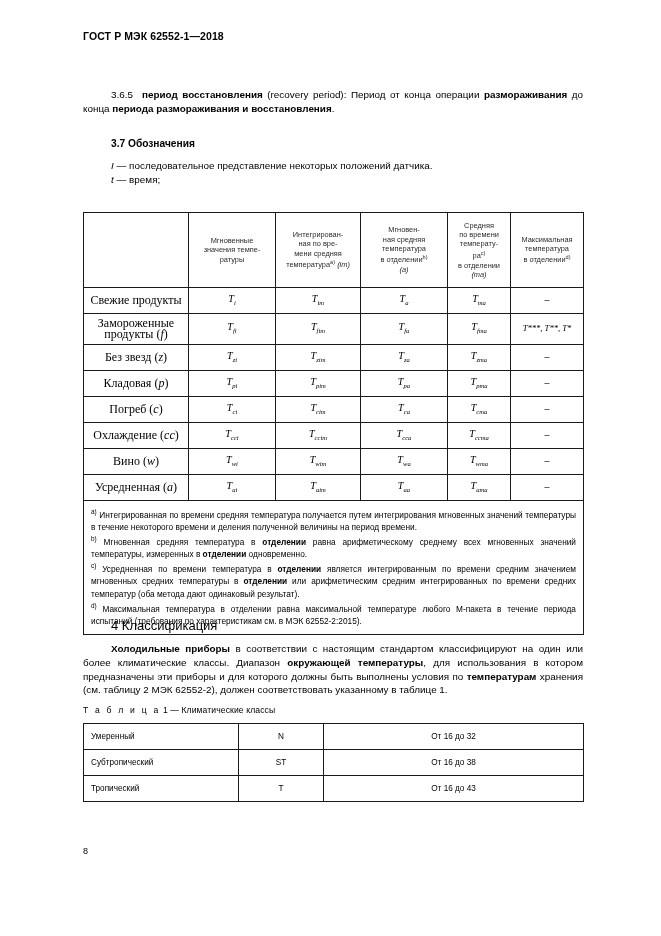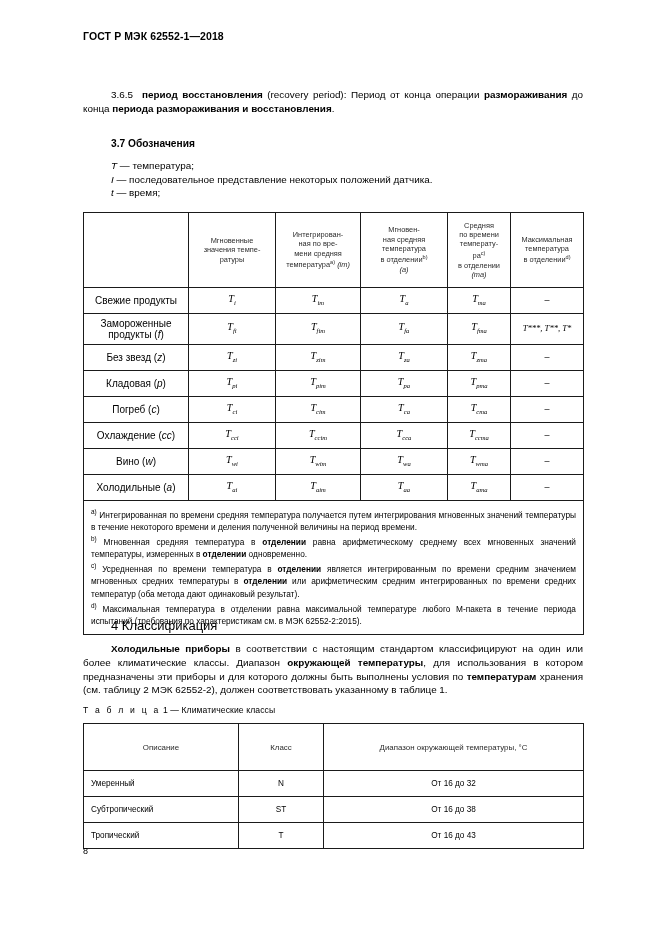--- a/index.html
+++ b/index.html
@@ -74,23 +74,24 @@
     vertical-align: middle;
     text-align: center;
     line-height: 9.4px;
   }
   .tbl-main .hdr td {
     height: 70px;
     vertical-align: middle;
     color: #2b2b2b;
   }
   .tbl-main .rowlabel {
-    font-size: 10px;
+    font-size: 12px;
     line-height: 11px;
     padding: 4px 4px;
+    font-family: Liberation Serif, serif;
   }
   .tbl-main .sym {
     font-size: 10.2px;
     font-style: italic;
     font-family: "Liberation Serif", serif;
     height: 21px;
   }
   .tbl-main .sym sub {
     font-size: 6.6px;
     font-style: italic;
@@ -169,21 +170,20 @@
 <div class="page">
 
   <div class="header-title">ГОСТ Р МЭК 62552-1—2018</div>
 
   <div class="content">
     <p class="indent"><span>3.6.5</span>&nbsp;&nbsp;<b>период восстановления</b> <span>(recovery period):</span> <span>Период от конца операции </span><b>размораживания</b><span> до конца </span><b>периода размораживания и восстановления</b><span>.</span></p>
 
     <div class="sec-head">3.7 Обозначения</div>
 
     <div class="sym-list">
-      <div><span class="it">T</span><span> — температура;</span></div>
       <div><span class="it">I</span><span> — последовательное представление некоторых положений датчика.</span></div>
       <div><span class="it">t</span><span> — время;</span></div>
     </div>
   </div>
 
   <table class="tbl-main">
     <colgroup>
       <col style="width:105px">
         <col style="width:87px">
         <col style="width:85px">
@@ -285,21 +285,21 @@
       <tr>
         <td class="rowlabel"><span>Вино (</span><span class="it">w</span><span>)</span></td>
         <td class="sym"><span>T</span><sub>wi</sub></td>
         <td class="sym"><span>T</span><sub>wim</sub></td>
         <td class="sym"><span>T</span><sub>wa</sub></td>
         <td class="sym"><span>T</span><sub>wma</sub></td>
         <td class="sym dash">–</td>
       </tr>
 
       <tr>
-        <td class="rowlabel"><span>Холодильные (</span><span class="it">a</span><span>)</span></td>
+        <td class="rowlabel"><span>Усредненная (</span><span class="it">a</span><span>)</span></td>
         <td class="sym"><span>T</span><sub>ai</sub></td>
         <td class="sym"><span>T</span><sub>aim</sub></td>
         <td class="sym"><span>T</span><sub>aa</sub></td>
         <td class="sym"><span>T</span><sub>ama</sub></td>
         <td class="sym dash">–</td>
       </tr>
 
       <tr>
         <td class="notes-cell" colspan="6">
           <p><sup>a)</sup>&nbsp;<span>Интегрированная по времени средняя температура получается путем интегрирования мгновенных значений температуры в течение некоторого времени и деления полученной величины на период времени.</span></p>
@@ -318,25 +318,20 @@
 
   <div class="tbl1-caption"><span class="sp">Т а б л и ц а</span><span> 1 — Климатические классы</span></div>
 
   <table class="tbl-classes">
     <colgroup>
         <col style="width:155px">
         <col style="width:85px">
         <col style="width:260px">
       </colgroup>
     <tbody>
-      <tr class="hdr">
-        <td>Описание</td>
-        <td>Класс</td>
-        <td>Диапазон окружающей температуры, °С</td>
-      </tr>
       <tr>
         <td class="desc">Умеренный</td>
         <td class="cls">N</td>
         <td class="rng">От 16 до 32</td>
       </tr>
       <tr>
         <td class="desc">Субтропический</td>
         <td class="cls">ST</td>
         <td class="rng">От 16 до 38</td>
       </tr>

